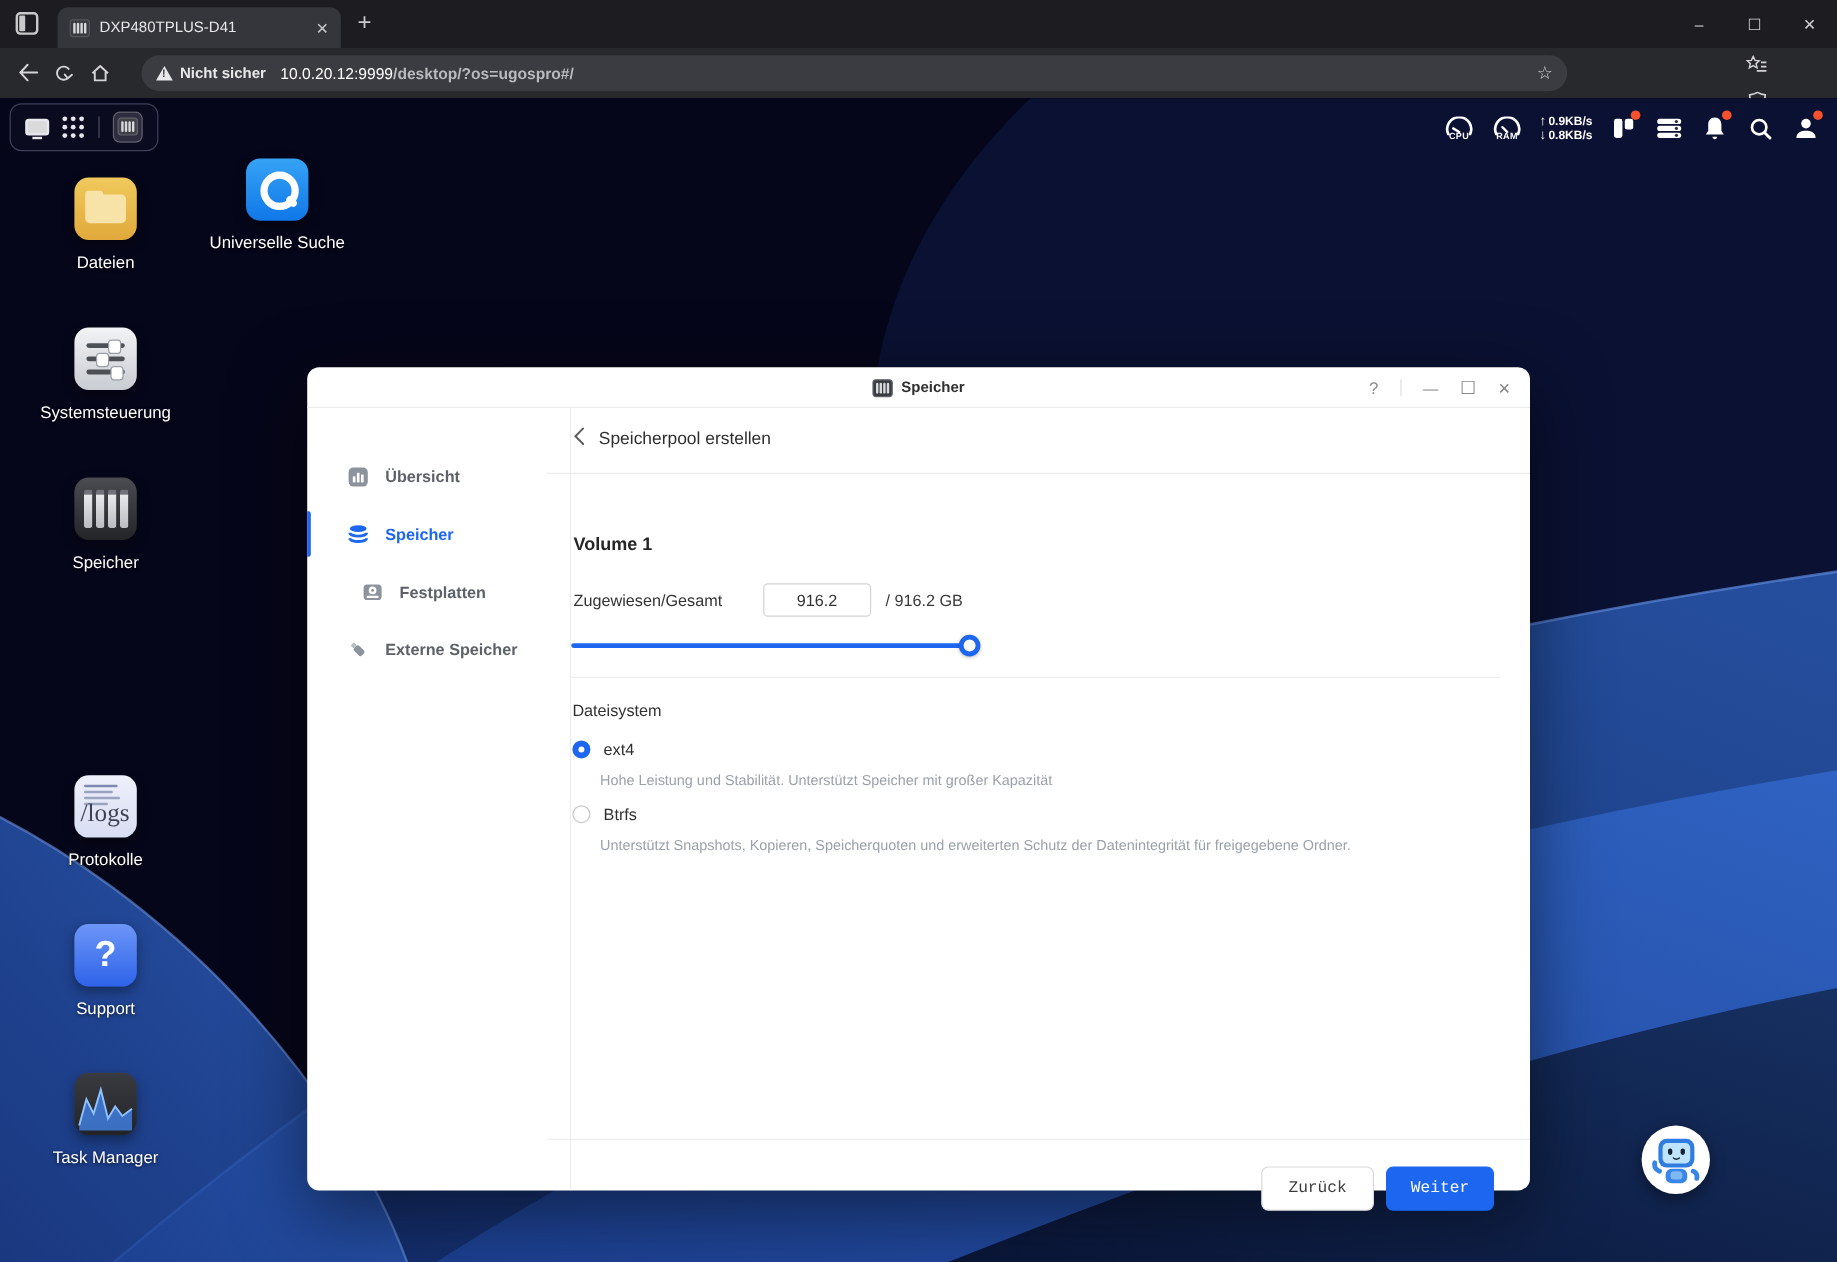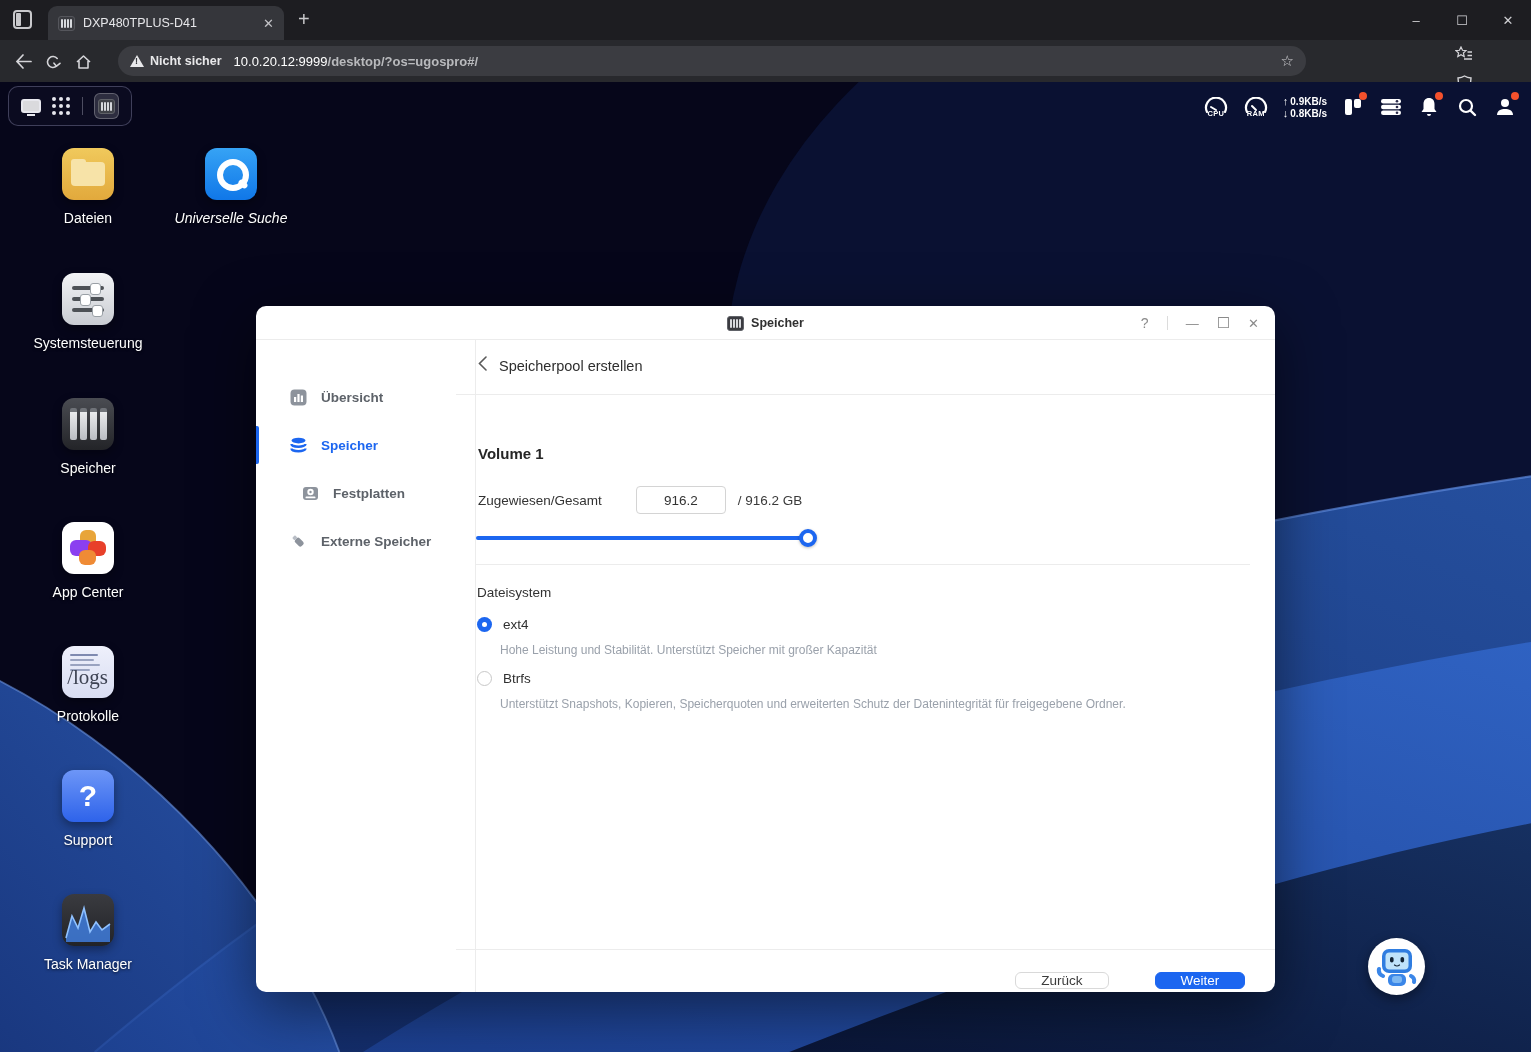--- a/index.html
+++ b/index.html
@@ -125,21 +125,21 @@
   .mid-div { position:absolute; left:20px; top:224px; width:774px; height:1px; background:#ececec; }
   .fs-label { position:absolute; left:21px; top:245px; font-size:13.5px; color:#333; }
   .radio-row { position:absolute; display:flex; align-items:center; gap:11px; font-size:13.5px; color:#303030; }
   .radio { width:15px; height:15px; border-radius:50%; }
   .radio.sel { background:#1c66f0; position:relative; }
   .radio.sel::after { content:""; position:absolute; left:5px; top:5px; width:5px; height:5px; border-radius:50%; background:#fff; }
   .radio.unsel { border:1.5px solid #c8c8c8; background:#fff; }
   .radio-desc { position:absolute; left:44px; font-size:12px; color:#9aa1ab; }
   .foot-div { position:absolute; left:0; right:0; top:609px; height:1px; background:#ececec; }
   .dlg-footer { position:absolute; right:30px; top:632px; display:flex; gap:10px; }
-  .btn { height:17px; border-radius:6px; font-size:13.5px; display:flex; align-items:center; justify-content:center; font-family:Liberation Sans, sans-serif;margin-left:36px; }
+  .btn { height:37px; border-radius:6px; font-size:13.5px; display:flex; align-items:center; justify-content:center; font-family:Liberation Mono, monospace; }
   .btn-back { width:94px; background:#fff; border:1px solid #d9d9d9; color:#3c3c3c; }
   .btn-next { width:90px; background:#1c66f0; border:1px solid #1c66f0; color:#fff; }
 </style>
 </head>
 <body>
 
 <div class="screen">
 
   <div class="tabstrip">
     <div class="ws-icon"></div>
@@ -317,49 +317,40 @@
             </svg>
           <span class="reddot"></span>
         </div>
       </div>
     </div>
 
     <div class="dicon" style="left:33px; top:66px;">
       <div class="art art-files"></div>
       <div class="lbl">Dateien</div>
     </div>
-    <div class="dicon" style="left:176px; top:66px;font-style:italic;">
+    <div class="dicon" style="left:176px; top:50px;">
       <div class="art art-search"></div>
       <div class="lbl">Universelle Suche</div>
     </div>
     <div class="dicon" style="left:33px; top:191px;">
       <div class="art art-settings">
           <i></i>
           <i></i>
           <i></i>
         </div>
       <div class="lbl">Systemsteuerung</div>
     </div>
     <div class="dicon" style="left:33px; top:316px;">
       <div class="art art-storage">
           <i></i>
           <i></i>
           <i></i>
           <i></i>
         </div>
       <div class="lbl">Speicher</div>
-    </div>
-    <div class="dicon" style="left:33px; top:440px;">
-      <div class="art art-app">
-          <i></i>
-          <i></i>
-          <i></i>
-          <i></i>
-        </div>
-      <div class="lbl">App Center</div>
     </div>
     <div class="dicon" style="left:33px; top:564px;">
       <div class="art art-logs">
         <span class="line"></span>
           <span class="line"></span>
           <span class="line"></span>
           <span class="line"></span>
         <span class="logtxt">/logs</span>
       </div>
       <div class="lbl">Protokolle</div>

